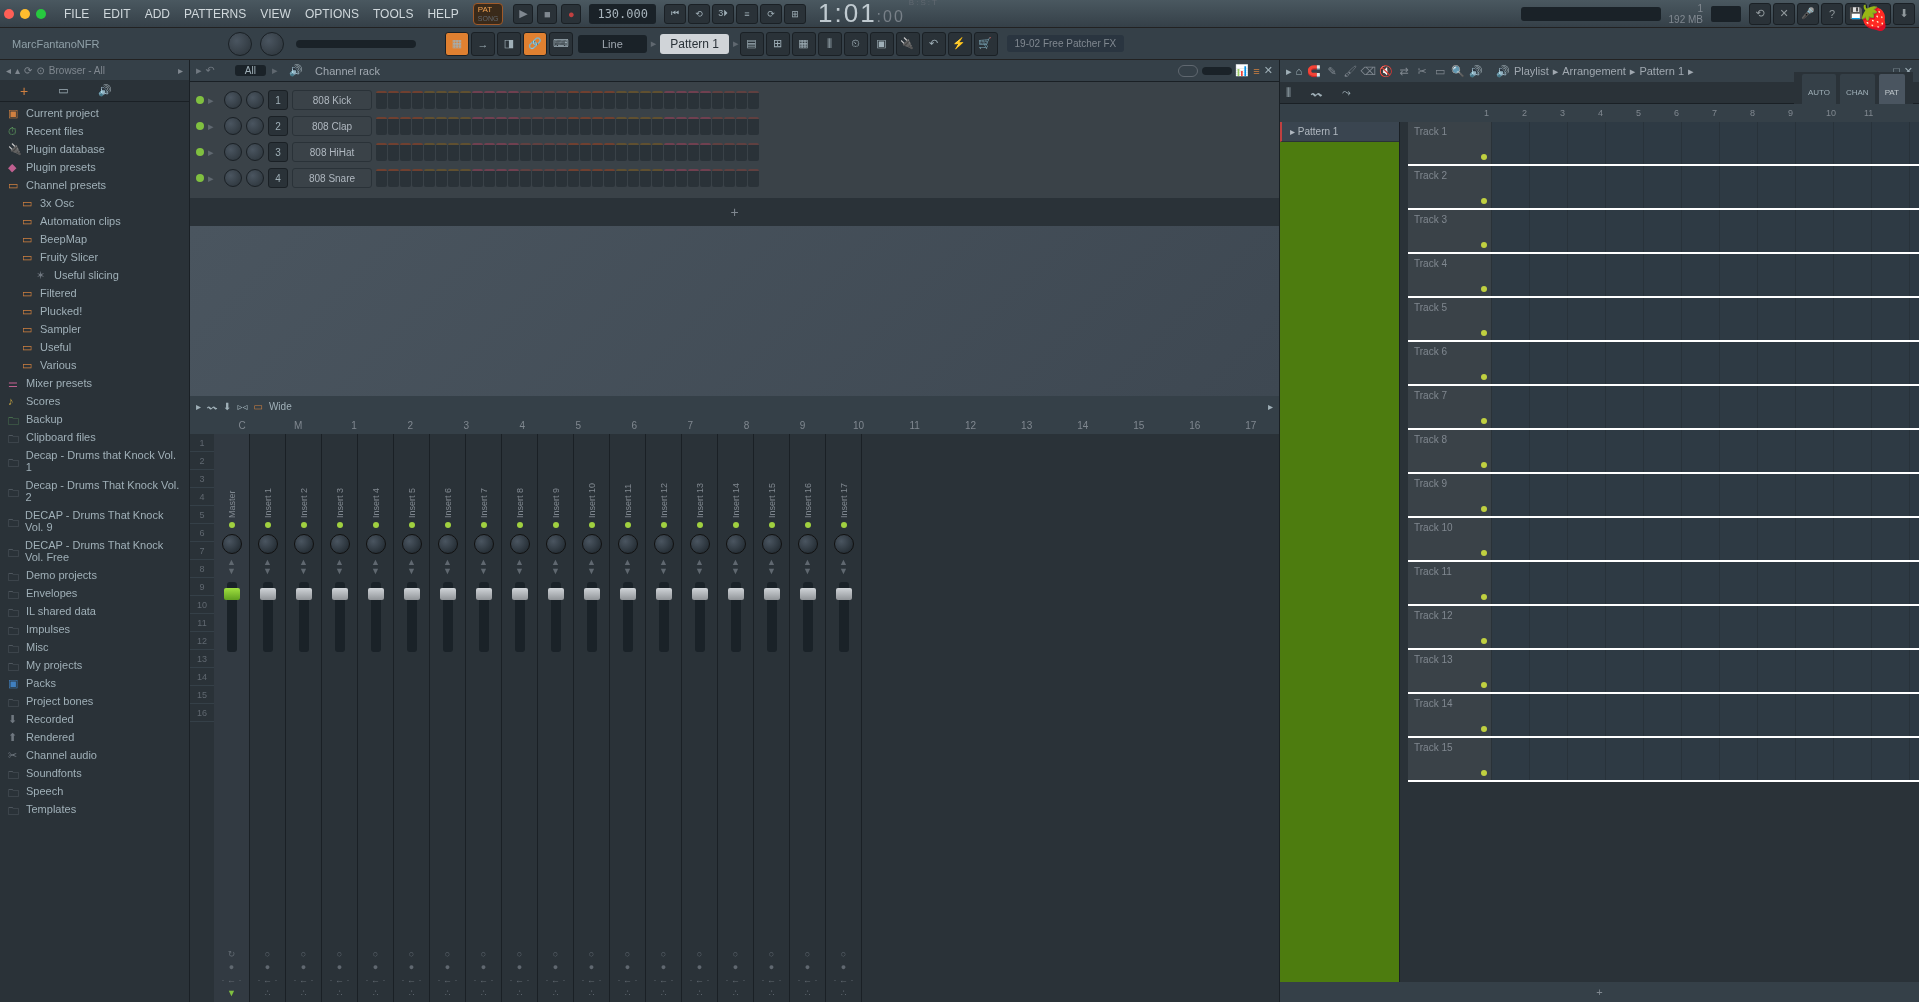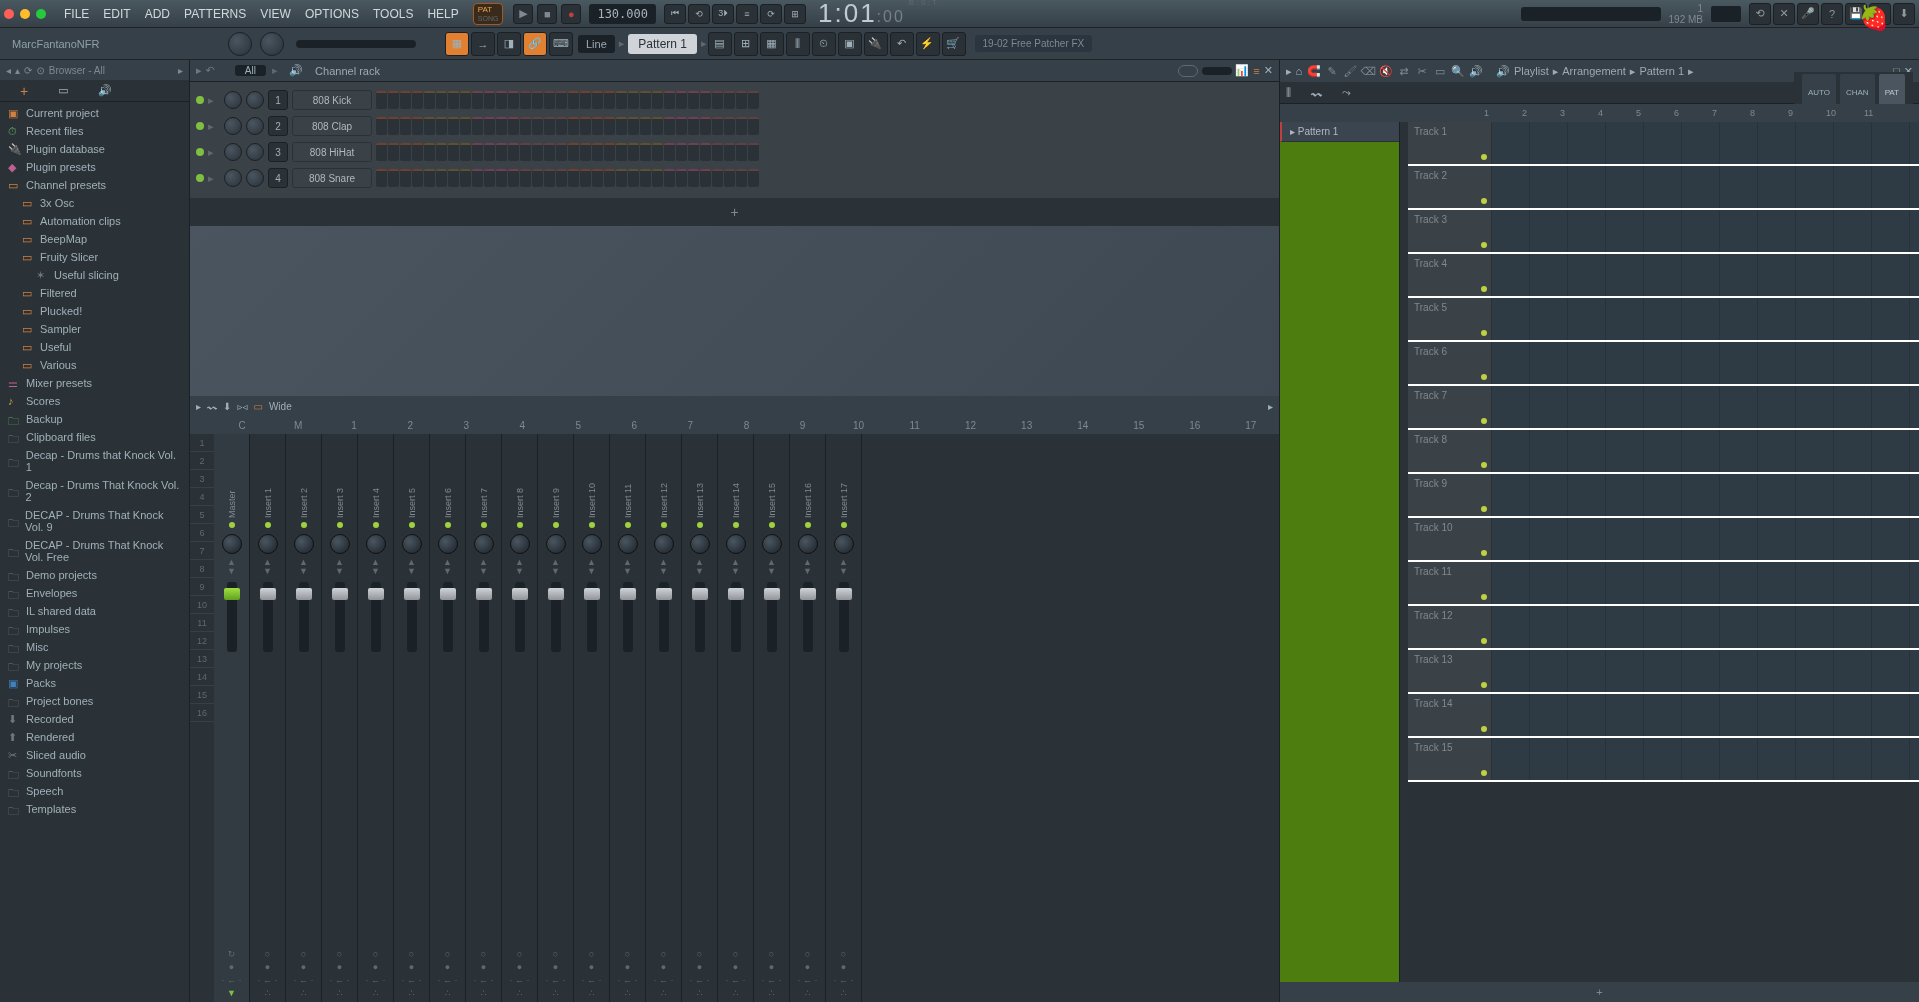--- a/index.html
+++ b/index.html
@@ -30,21 +30,21 @@
 .top-icons { display: flex; gap: 2px; margin-left: 8px; }
 .top-icon-btn { width: 22px; height: 22px; background: #2a3238; border: 1px solid #1a2025; border-radius: 3px; display: flex; align-items: center; justify-content: center; cursor: pointer; color: #90989c; }
 
 
 .toolbar2 { height: 32px; background: #354048; display: flex; align-items: center; padding: 0 4px; border-bottom: 1px solid #222; }
 .project-name { color: #90a0a8; font-size: 11px; padding: 0 8px; width: 220px; }
 .knob { width: 24px; height: 24px; border-radius: 50%; background: radial-gradient(circle at 35% 35%, #4a5560, #2a3238); border: 1px solid #1a2025; margin: 0 4px; }
 .vol-slider { width: 120px; height: 8px; background: #1a2228; border-radius: 4px; margin: 0 8px; }
 .tool-btn { width: 24px; height: 24px; background: #2a3238; border: 1px solid #1a2025; border-radius: 3px; margin: 0 1px; cursor: pointer; display: flex; align-items: center; justify-content: center; }
 .tool-btn.active { background: #e08030; }
-.snap-select { background: #1a2228; color: #a0a8b0; padding: 3px 8px; border-radius: 3px; font-size: 11px; margin: 0 4px; }
+.snap-select { background: #1a2228; color: #a0a8b0; padding: 3px 24px; border-radius: 3px; font-size: 11px; margin: 0 4px; }
 .pattern-select { background: #d0d4d8; color: #2a3238; padding: 3px 10px; border-radius: 3px; font-size: 12px; margin: 0 4px; }
 .patcher-label { background: #2a3540; color: #808890; padding: 3px 8px; border-radius: 3px; font-size: 10px; margin-left: 8px; }
 
 
 .main { display: flex; height: calc(100% - 60px); }
 
 
 .browser { width: 190px; background: #2a3238; border-right: 1px solid #1a2025; display: flex; flex-direction: column; }
 .browser-header { height: 20px; background: #354048; display: flex; align-items: center; padding: 0 6px; font-size: 10px; color: #808890; gap: 4px; }
 .browser-toolbar { height: 22px; background: #2a3238; display: flex; align-items: center; gap: 30px; padding: 0 20px; border-bottom: 1px solid #1a2025; }
@@ -360,21 +360,21 @@
         <div class="tree-item">
           <span class="tree-icon ico-gray">⬇</span>
           <span>Recorded</span>
         </div>
         <div class="tree-item">
           <span class="tree-icon ico-gray">⬆</span>
           <span>Rendered</span>
         </div>
         <div class="tree-item">
           <span class="tree-icon ico-gray">✂</span>
-          <span>Sliced audio</span>
+          <span>Channel audio</span>
         </div>
         <div class="tree-item">
           <span class="tree-icon ico-gray">🗀</span>
           <span>Soundfonts</span>
         </div>
         <div class="tree-item">
           <span class="tree-icon ico-gray">🗀</span>
           <span>Speech</span>
         </div>
         <div class="tree-item">

